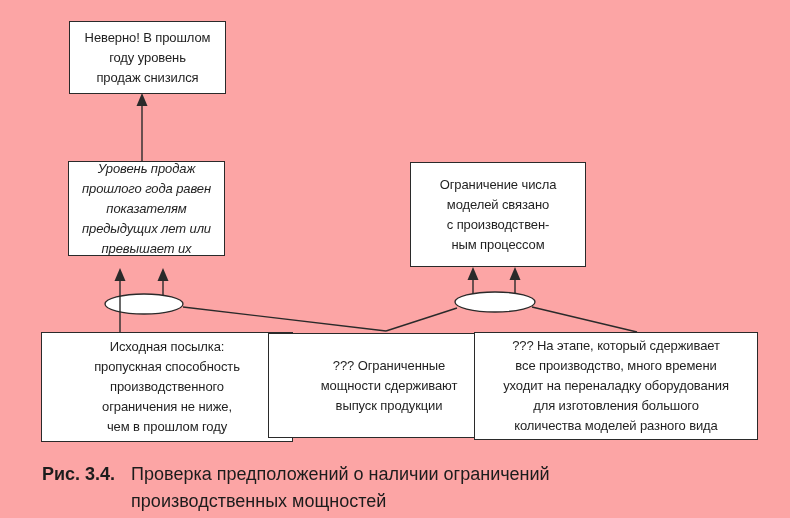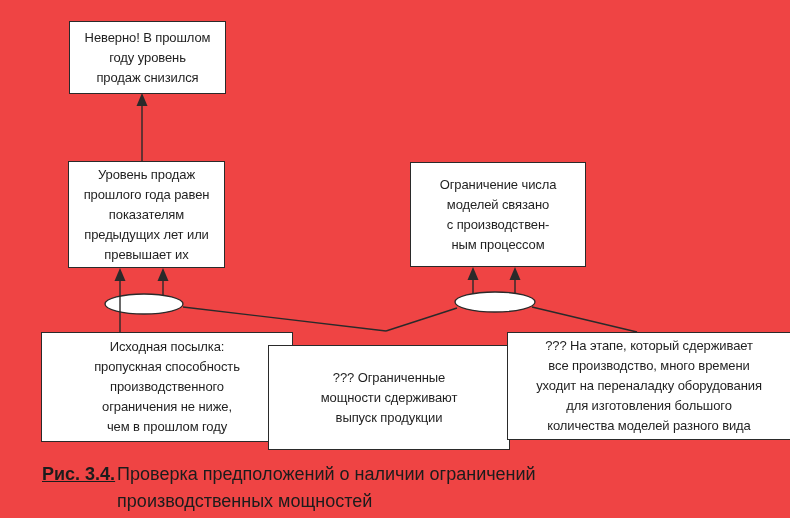--- a/index.html
+++ b/index.html
@@ -1,40 +1,40 @@
 <!DOCTYPE html>
 <html><head>
 <meta charset="utf-8">
 <style>
   html,body{margin:0;padding:0;background:#ffffff;}
   .stage{
-    position:relative;width:790px;height:518px;background:#ef4444;
+    position:relative;width:790px;height:518px;background:#fca5a5;
     font-family:"Liberation Sans", sans-serif;overflow:hidden;
   }
   .connectors{position:absolute;left:0;top:0;width:790px;height:518px;}
   .connectors line{stroke:#2a2a2a;stroke-width:1.4;}
   .connectors ellipse{stroke:#2a2a2a;stroke-width:1.3;fill:#ffffff;}
   .connectors polygon{fill:#2a2a2a;}
   .box{
     position:absolute;box-sizing:border-box;border:1.6px solid #2a2a2a;
     display:flex;align-items:center;justify-content:center;
     text-align:center;white-space:pre;color:#1f1f1f;
     font-size:13px;line-height:20px;letter-spacing:-0.1px;background:#ffffff;
   }
   .box-top        {left:69px;  top:21px;  width:157px; height:73px;}
-  .box-mid-left   {left:68px;  top:161px; width:157px; height:107px;}
+  .box-mid-left   {left:68px;  top:161px; width:157px; height:95px;font-style:italic;}
   .box-mid-right  {left:410px; top:162px; width:176px; height:105px;}
   .box-bot-left   {left:41px;  top:332px; width:252px; height:110px;}
-  .box-bot-mid    {left:268px; top:345px; width:242px; height:105px;}
-  .box-bot-right  {left:507px; top:332px; width:284px; height:108px;}
+  .box-bot-mid    {left:268px; top:333px; width:242px; height:105px;}
+  .box-bot-right  {left:474px; top:332px; width:284px; height:108px;}
   .caption{
     position:absolute;left:42px;top:461px;display:flex;align-items:flex-start;
     color:#1c1c1c;font-size:18px;line-height:27px;
   }
-  .cap-label{font-weight:bold;white-space:nowrap;margin-right:2px;text-decoration:underline;}
+  .cap-label{font-weight:bold;white-space:nowrap;margin-right:16px;}
   .cap-text{white-space:pre;}
 </style>
 </head>
 <body>
 
 <div class="stage">
 
   <svg class="connectors" viewBox="0 0 790 518">
 
     <line x1="142" y1="161" x2="142" y2="102"></line>

